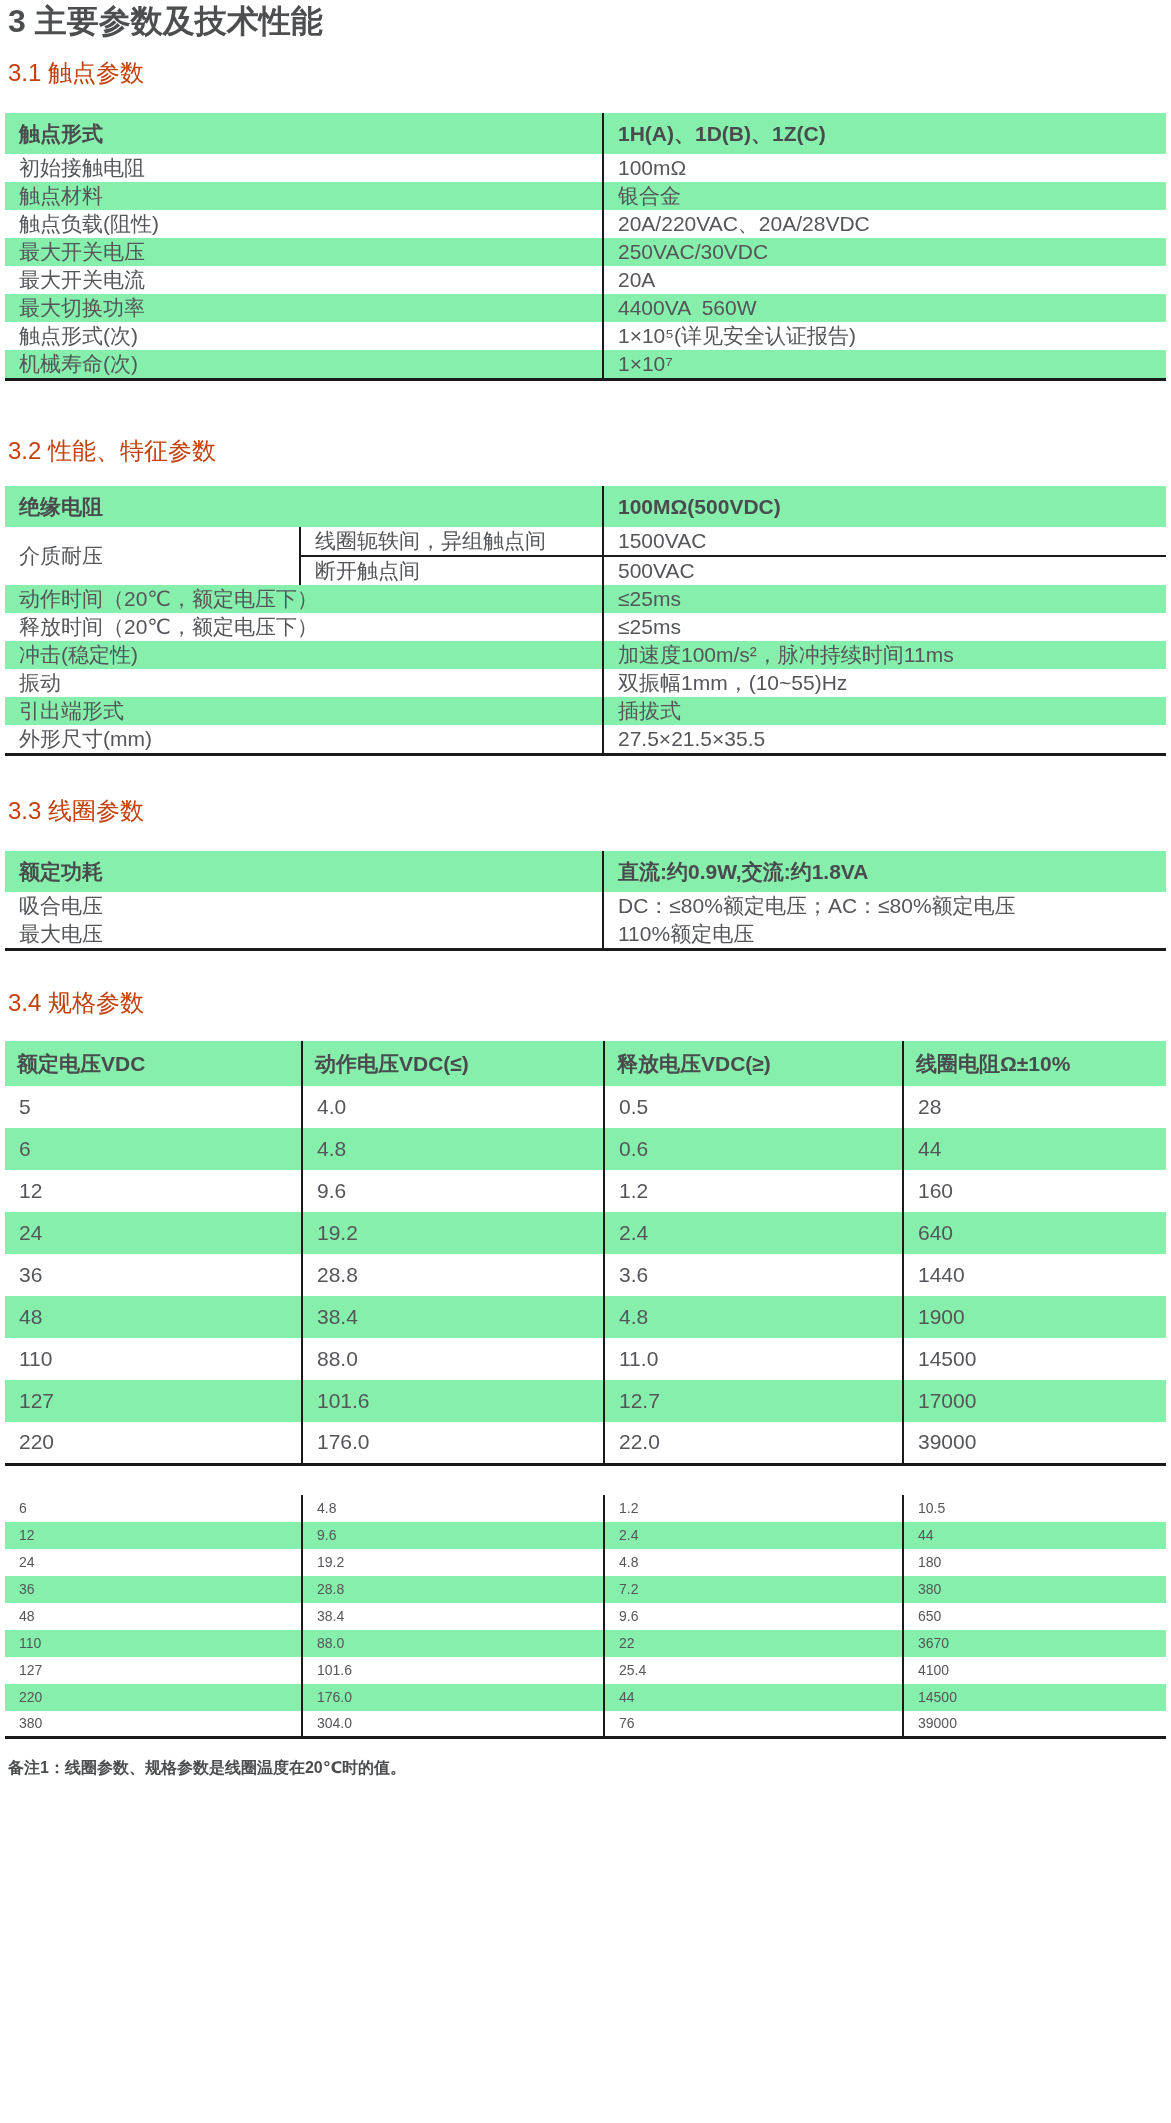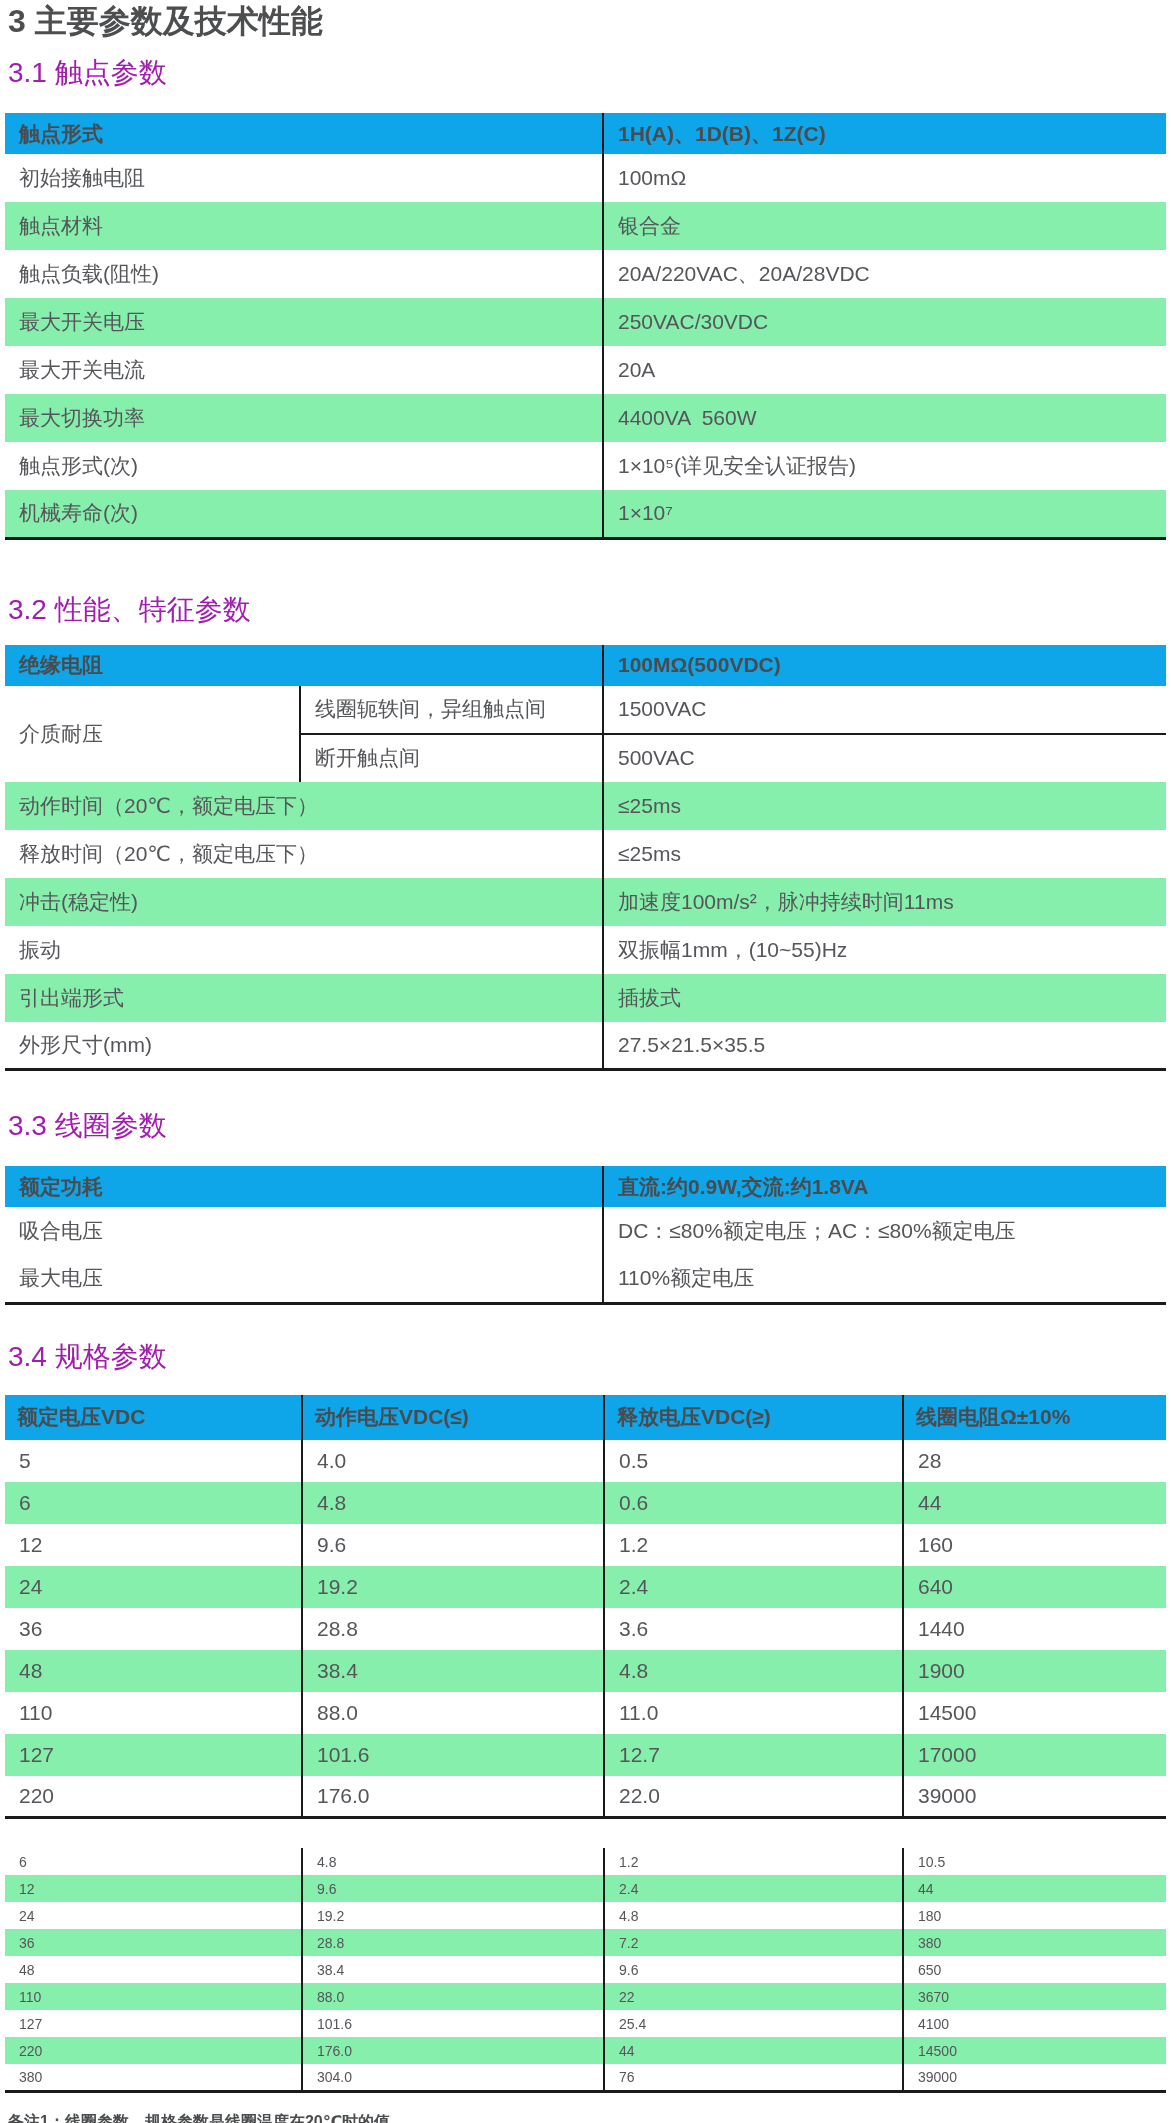--- a/index.html
+++ b/index.html
@@ -9,39 +9,39 @@
     background:#ffffff;
     padding:3px 5px 0 5px;
     font-family:"Liberation Sans","DejaVu Sans",sans-serif;
     color:#55565A;
   }
   h1 {
     font-size:32px; line-height:36px; font-weight:bold;
     color:#4D4E50; margin:0 0 18px 3px;
   }
   h2 {
-    font-size:28px; line-height:32px; font-weight:normal;
-    color:#a21caf; margin:0 0 24px 3px;
+    font-size:24px; line-height:32px; font-weight:normal;
+    color:#c2410c; margin:0 0 24px 3px;
   }
   h2.h2b { margin:54px 0 19px 3px; }
   h2.h2c { margin:39px 0 24px 3px; }
   h2.h2d { margin:36px 0 22px 3px; }
 
   table.t {
     border-collapse:collapse; table-layout:fixed;
     width:1161px; border-bottom:3px solid #1A1A1A;
   }
   .t th, .t td {
     padding:0 4px 0 14px; text-align:left; vertical-align:middle;
     font-size:21px; white-space:pre-wrap; overflow:hidden;
   }
   .t th {
-    background:#0ea5e9; font-weight:bold; color:#4A4B4E; height:41px;
-  }
-  .kv td { height:48px; background:#ffffff; }
+    background:#86efac; font-weight:bold; color:#4A4B4E; height:41px;
+  }
+  .kv td { height:28px; background:#ffffff; }
   tr.alt td { background:#86efac; }
   .dv  { border-right:2px solid #1A1A1A; }
   .hline { border-bottom:2px solid #1A1A1A; }
 
   .g4 th { height:45px;padding-left:12px; }
   .g4 td { height:42px; background:#ffffff; }
   table.small { margin-top:29px; }
   .small th { height:28px; font-size:15px; }
   .small td { height:27px; font-size:14px; }
 

